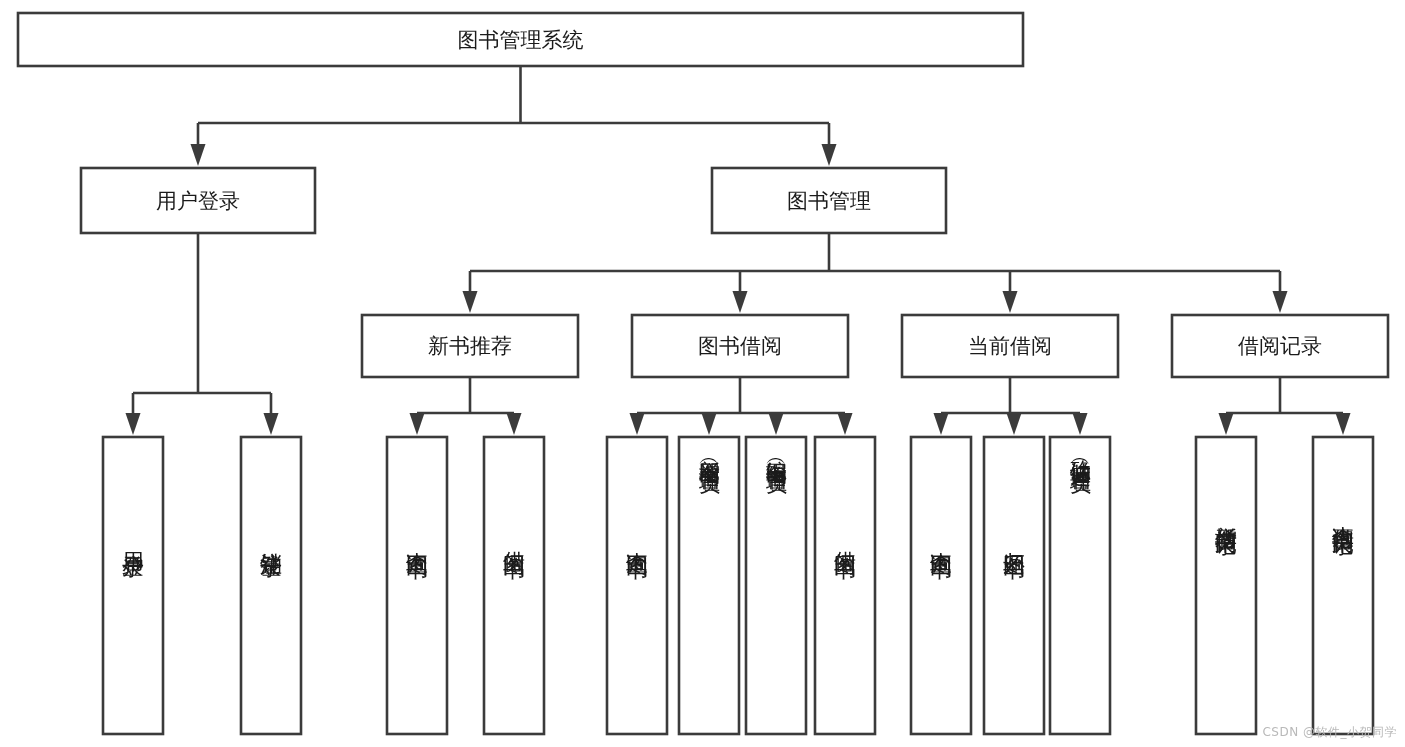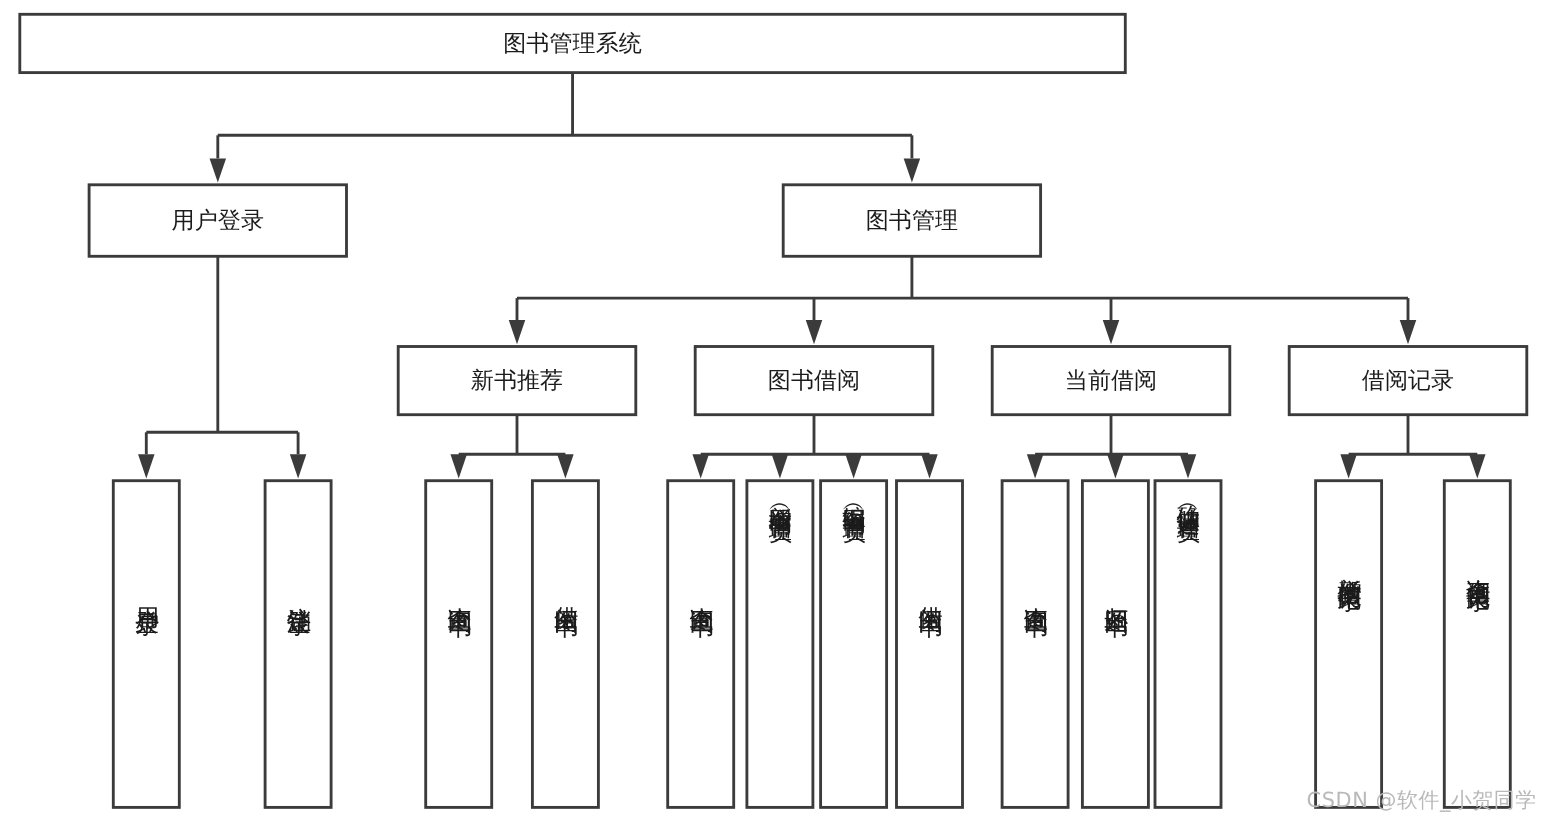--- a/index.html
+++ b/index.html
@@ -68,21 +68,21 @@
     line-height: 1.18;
     letter-spacing: 2px;
     color: #1b1b1b;
     white-space: nowrap;
   }
   .watermark {
     position: absolute;
     right: 8px;
     bottom: 6px;
     font-family: "DejaVu Sans", "Liberation Sans", sans-serif;
-    font-size: 19px;
+    font-size: 12px;
     color: #b9b9b9;
     letter-spacing: 0.5px;
     white-space: nowrap;
   }
 </style>
 </head>
 <body>
 
 <div id="diagram-root">
   <svg class="flow" viewBox="0 0 1405 747" xmlns="http://www.w3.org/2000/svg">

